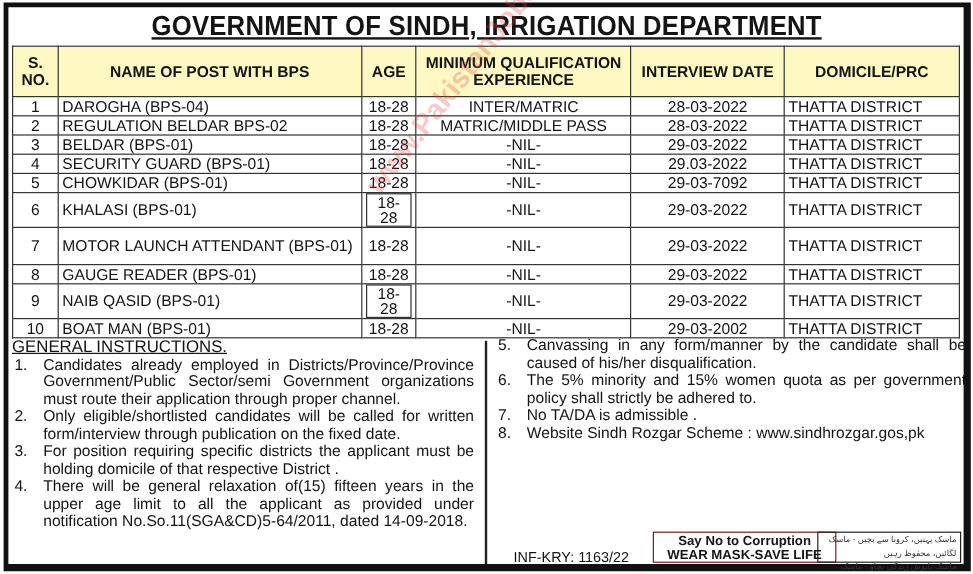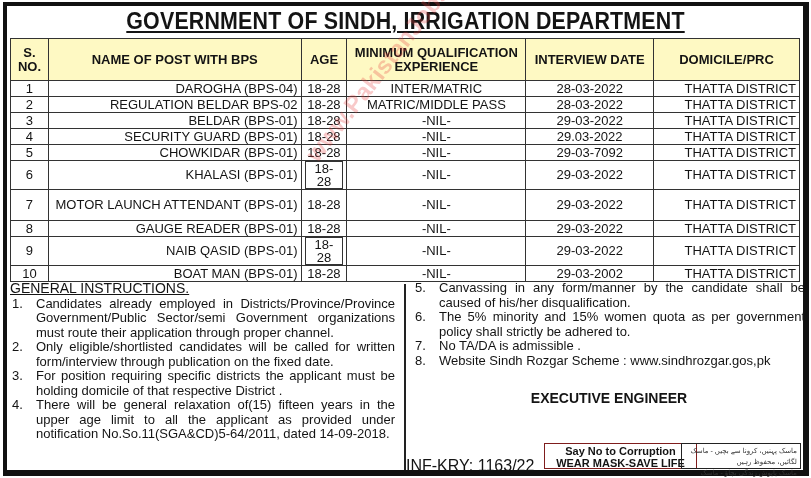--- a/index.html
+++ b/index.html
@@ -16,41 +16,41 @@
   }
   table.posts {
     position: absolute; left: 10px; top: 38px; width: 790px; border-collapse: collapse;
     font-size: 13px;
   }
   table.posts th {
     background: #fef9c3; font-weight: bold; font-size: 13px; line-height: 14px;
     border: 1px solid #333; height: 42px; text-align: center; vertical-align: middle;
     font-family: "Liberation Sans", sans-serif; transform-origin: center;
   }
-  table.posts td { border: 1px solid #333; height: 16px; line-height: 14px; padding: 0 3px; text-align: right; }
+  table.posts td { border: 1px solid #333; height: 16px; line-height: 14px; padding: 0 3px; }
   table.posts td.c { text-align: center; }
   table.posts tr.tall td { height: 31px; }
   .col-sno { width: 38px; }
   .col-name { width: 253px; }
   .col-age { width: 46px; }
   .col-qual { width: 179px; }
   .col-date { width: 128px; }
   .col-dom { width: 146px; }
   td.age-box span { display: inline-block; border: 1px solid #333; padding: 0 2px; line-height: 13px; }
   .instructions { position: absolute; top: 281px; font-size: 13px; line-height: 14.5px; }
   .left-col { left: 10px; width: 385px; }
   .right-col { left: 413px; width: 392px; }
   .divider { position: absolute; left: 404px; top: 284px; width: 2px; height: 186px; background: #222; }
   .inst-heading { font-weight: normal; font-size: 14px; text-decoration: underline; margin-bottom: 1px; }
   .inst-item { display: flex; }
   .inst-num { width: 26px; flex: none; padding-left: 2px; }
   .inst-text { flex: 1; text-align: justify; }
   .signature { position: absolute; left: 413px; top: 390px; width: 392px; text-align: center; font-weight: bold; font-size: 14px; line-height: 16px; }
   .signature .name { font-style: italic; font-size: 15px; }
-  .footer-ref { position: absolute; left: 406px; top: 457px; font-size: 16px; }
+  .footer-ref { position: absolute; left: 428px; top: 457px; font-size: 12px; }
   .corruption-box {
     position: absolute; left: 544px; top: 443px; width: 153px; height: 26px;
     border: 1px solid #7f1d1d; text-align: center; font-weight: bold; font-size: 11px; line-height: 12px; padding-top: 1px;
   }
   .urdu-box {
     position: absolute; left: 681px; top: 443px; width: 120px; height: 26px;
     border: 1px solid #222; font-size: 7px; line-height: 11px; text-align: right; direction: rtl; padding: 1px 3px; color: #333;
   }
   .watermark {
     position: absolute; left: 300px; top: 150px; font-size: 24px; color: rgba(230, 60, 60, 0.28);
@@ -194,21 +194,20 @@
     <span class="inst-num">7.</span>
     <span class="inst-text">No TA/DA is admissible .</span>
   </div>
   <div class="inst-item">
     <span class="inst-num">8.</span>
     <span class="inst-text">Website Sindh Rozgar Scheme : www.sindhrozgar.gos,pk</span>
   </div>
 </div>
 
 <div class="signature">
-  <div>EXECUTIVE ENGINEER</div>
 </div>
 
 <div class="footer-ref">INF-KRY: 1163/22</div>
 
 <div class="corruption-box">
   <div>Say No to Corruption</div>
   <div>WEAR MASK-SAVE LIFE</div>
 </div>
 
 <div class="urdu-box">

